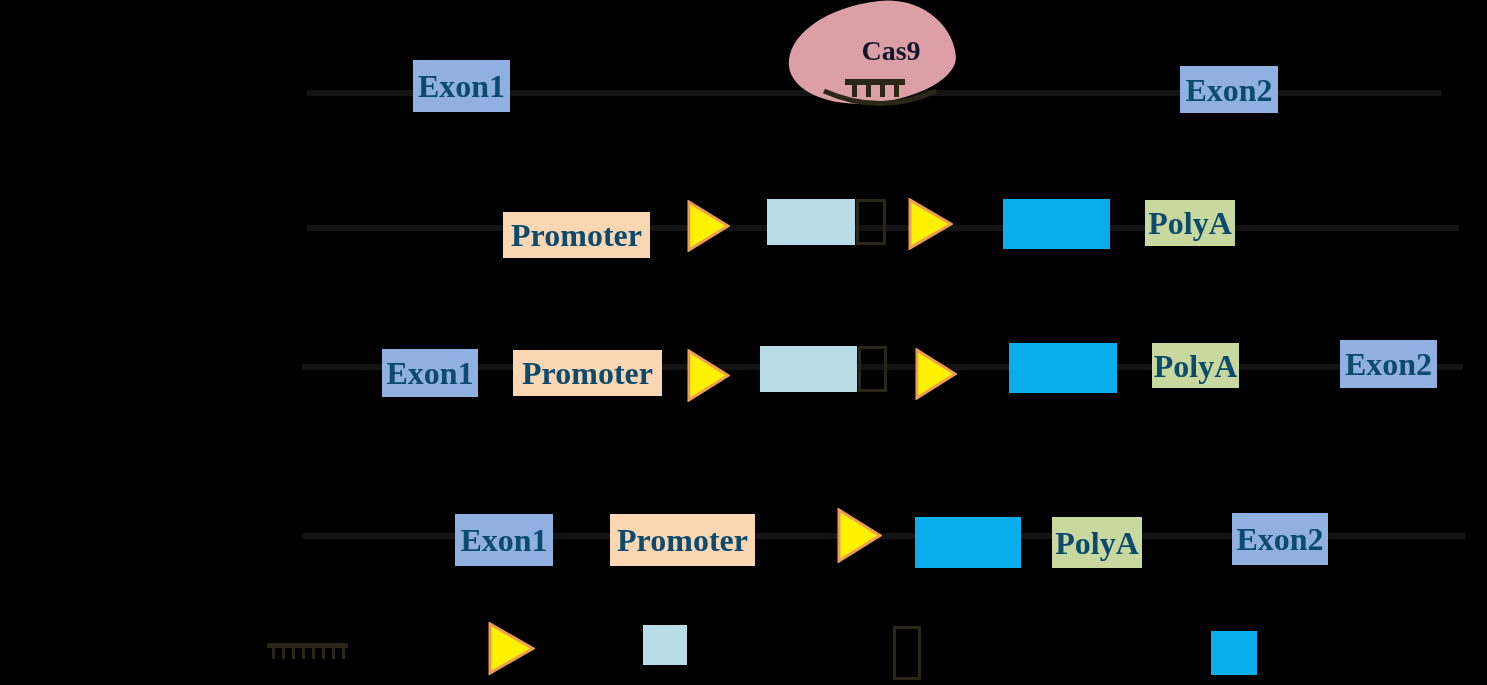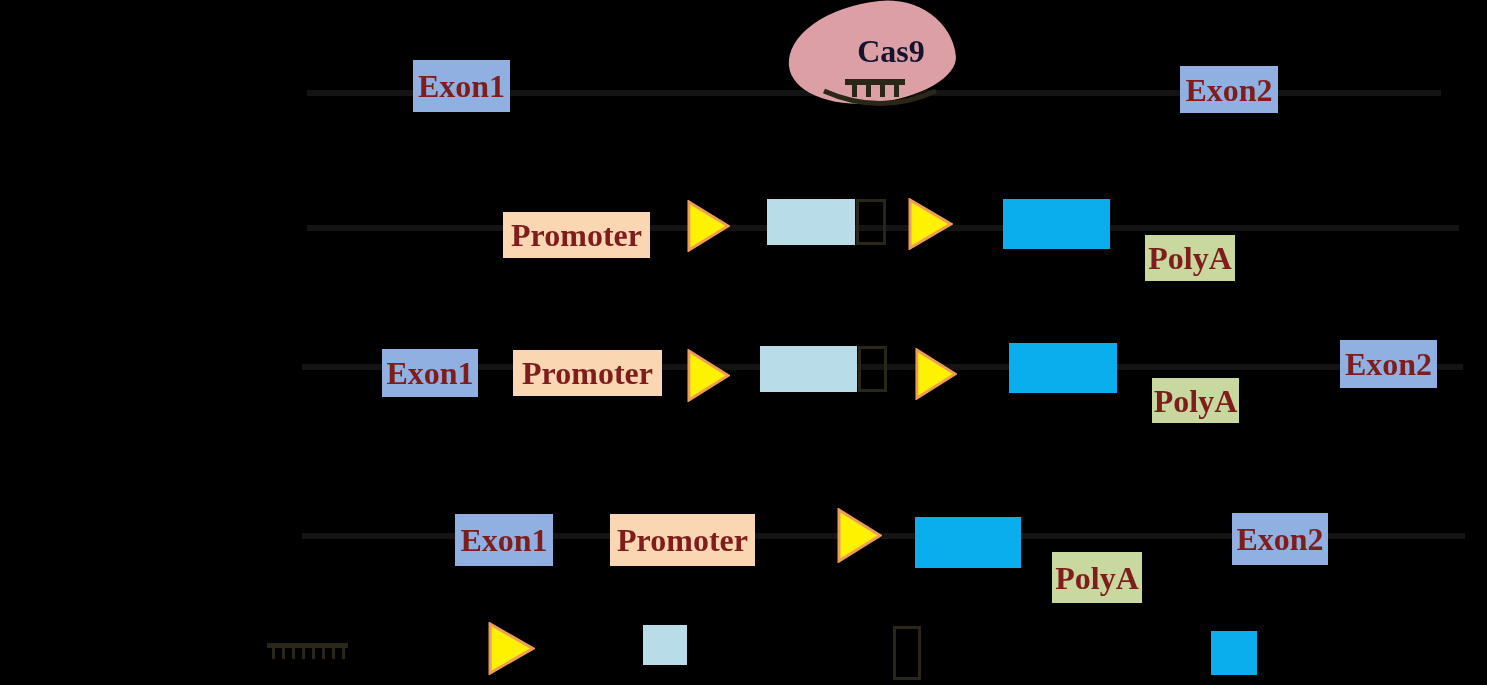--- a/index.html
+++ b/index.html
@@ -11,46 +11,46 @@
     overflow:hidden;
     font-family:"Liberation Serif","DejaVu Serif",serif;
   }
   .dna-line{
     position:absolute;height:6px;
     background:var(--dna-line,#141414);
   }
   .box{
     position:absolute;
     display:flex;align-items:center;justify-content:center;
-    font-weight:700;font-size:32px;color:#7f1d1d;
+    font-weight:700;font-size:32px;color:#0c4a6e;
     line-height:1;
   }
   .exon-box{background:var(--exon-box,#8FB0E1);}
   .promoter-box{background:var(--promoter-box,#FBD6B2);justify-content:center;}
   .cassette-box{background:var(--cassette-box,#B9DDE8);}
   .cdna-box{background:var(--cdna-box,#0BAEEC);}
-  .polya-box{background:var(--polya-box,#C9D89E);margin-top:35px;}
+  .polya-box{background:var(--polya-box,#C9D89E);}
   .stop-box{
     position:absolute;
     background:transparent;
     border:3px solid var(--dark-olive,#2B2718);
     box-sizing:border-box;
   }
   .loxp{position:absolute;}
   .loxp svg{display:block;width:100%;height:100%;}
   .cas9-blob{
     position:absolute;left:788px;top:2px;width:167px;height:101px;
     background:var(--cas9-blob,#DC9FA5);
     border-radius:58% 42% 52% 48% / 55% 62% 38% 45%;
     transform:rotate(-6deg);
   }
   .cas9-label{
     position:absolute;left:836px;top:28px;width:110px;height:46px;
     display:flex;align-items:center;justify-content:center;
-    font-weight:700;font-size:32px;
+    font-weight:700;font-size:28px;
     color:var(--cas9-text,#14142E);
   }
   .icon{position:absolute;color:var(--dark-olive,#2B2718);}
   .icon svg{display:block;width:100%;height:100%;}
 </style>
 </head>
 <body>
 
 <div class="canvas">
 

